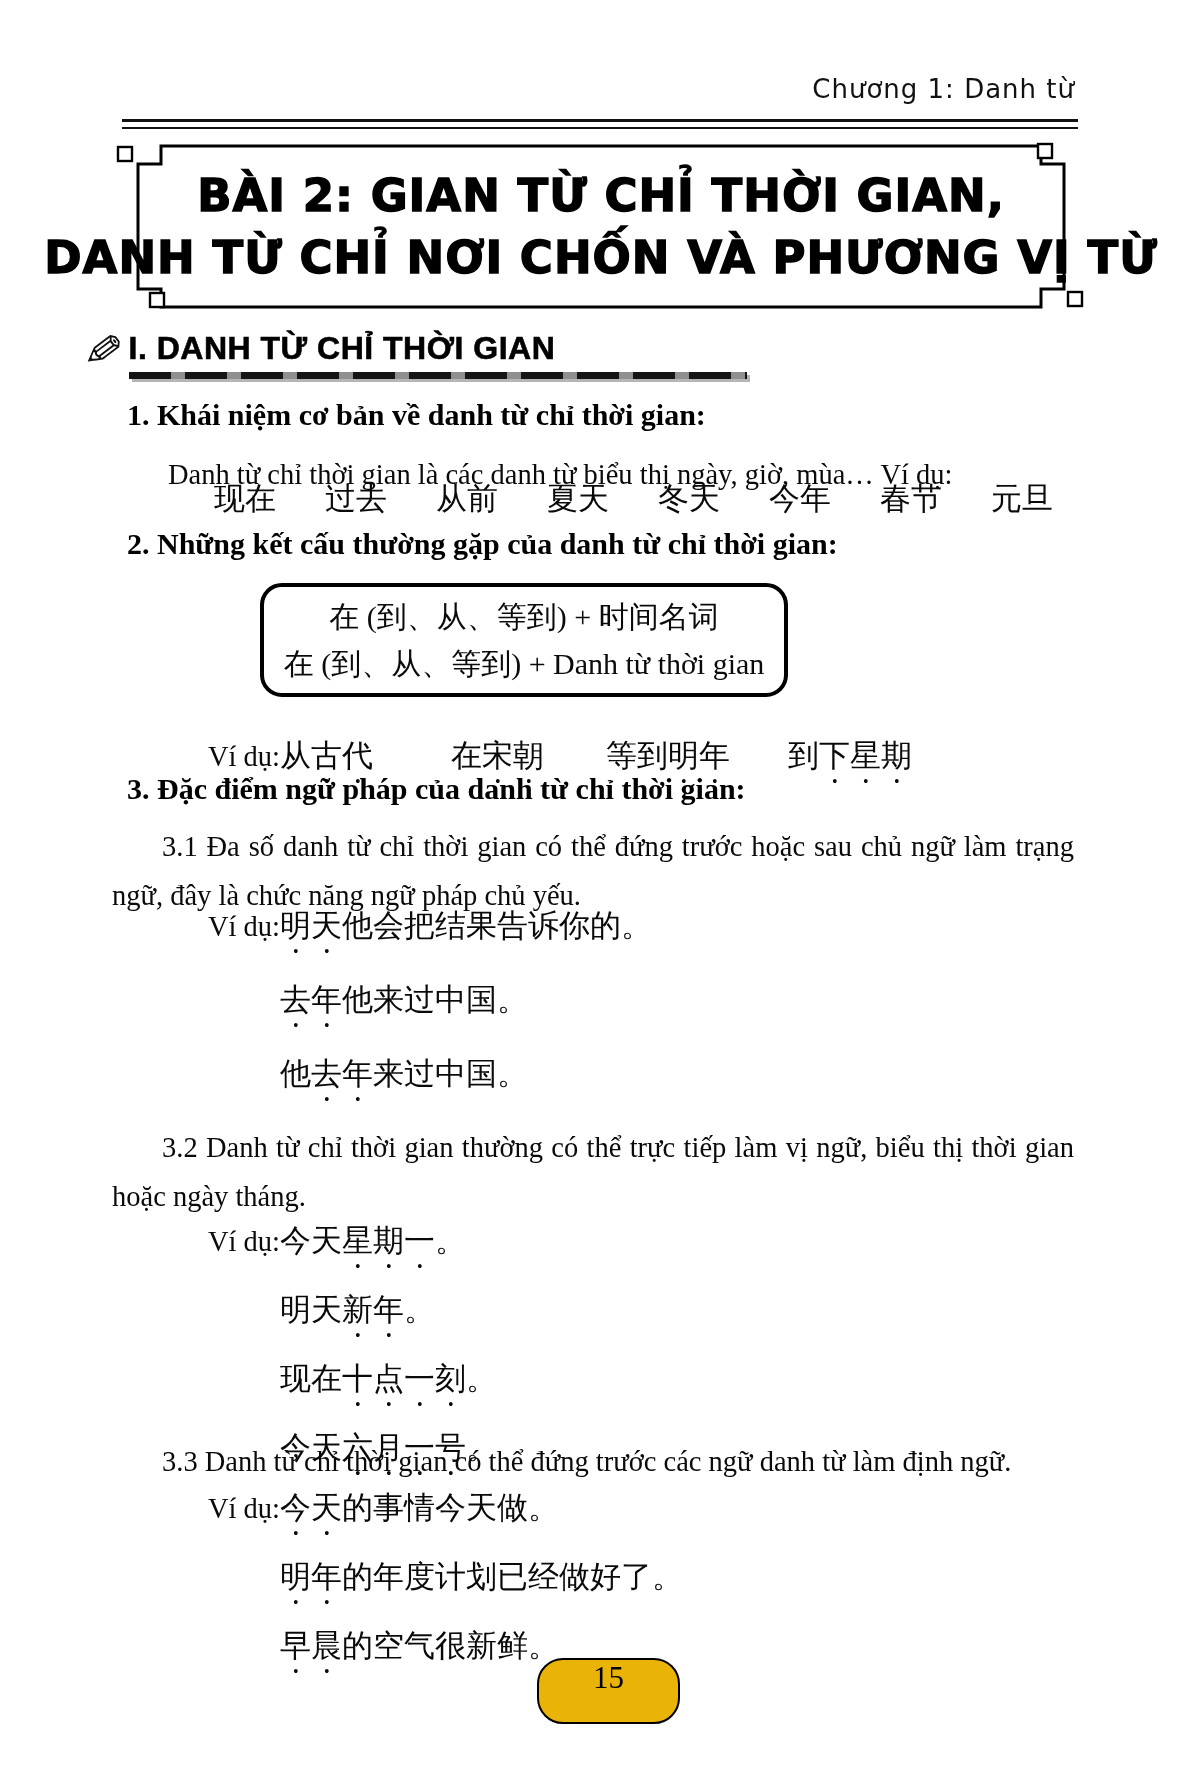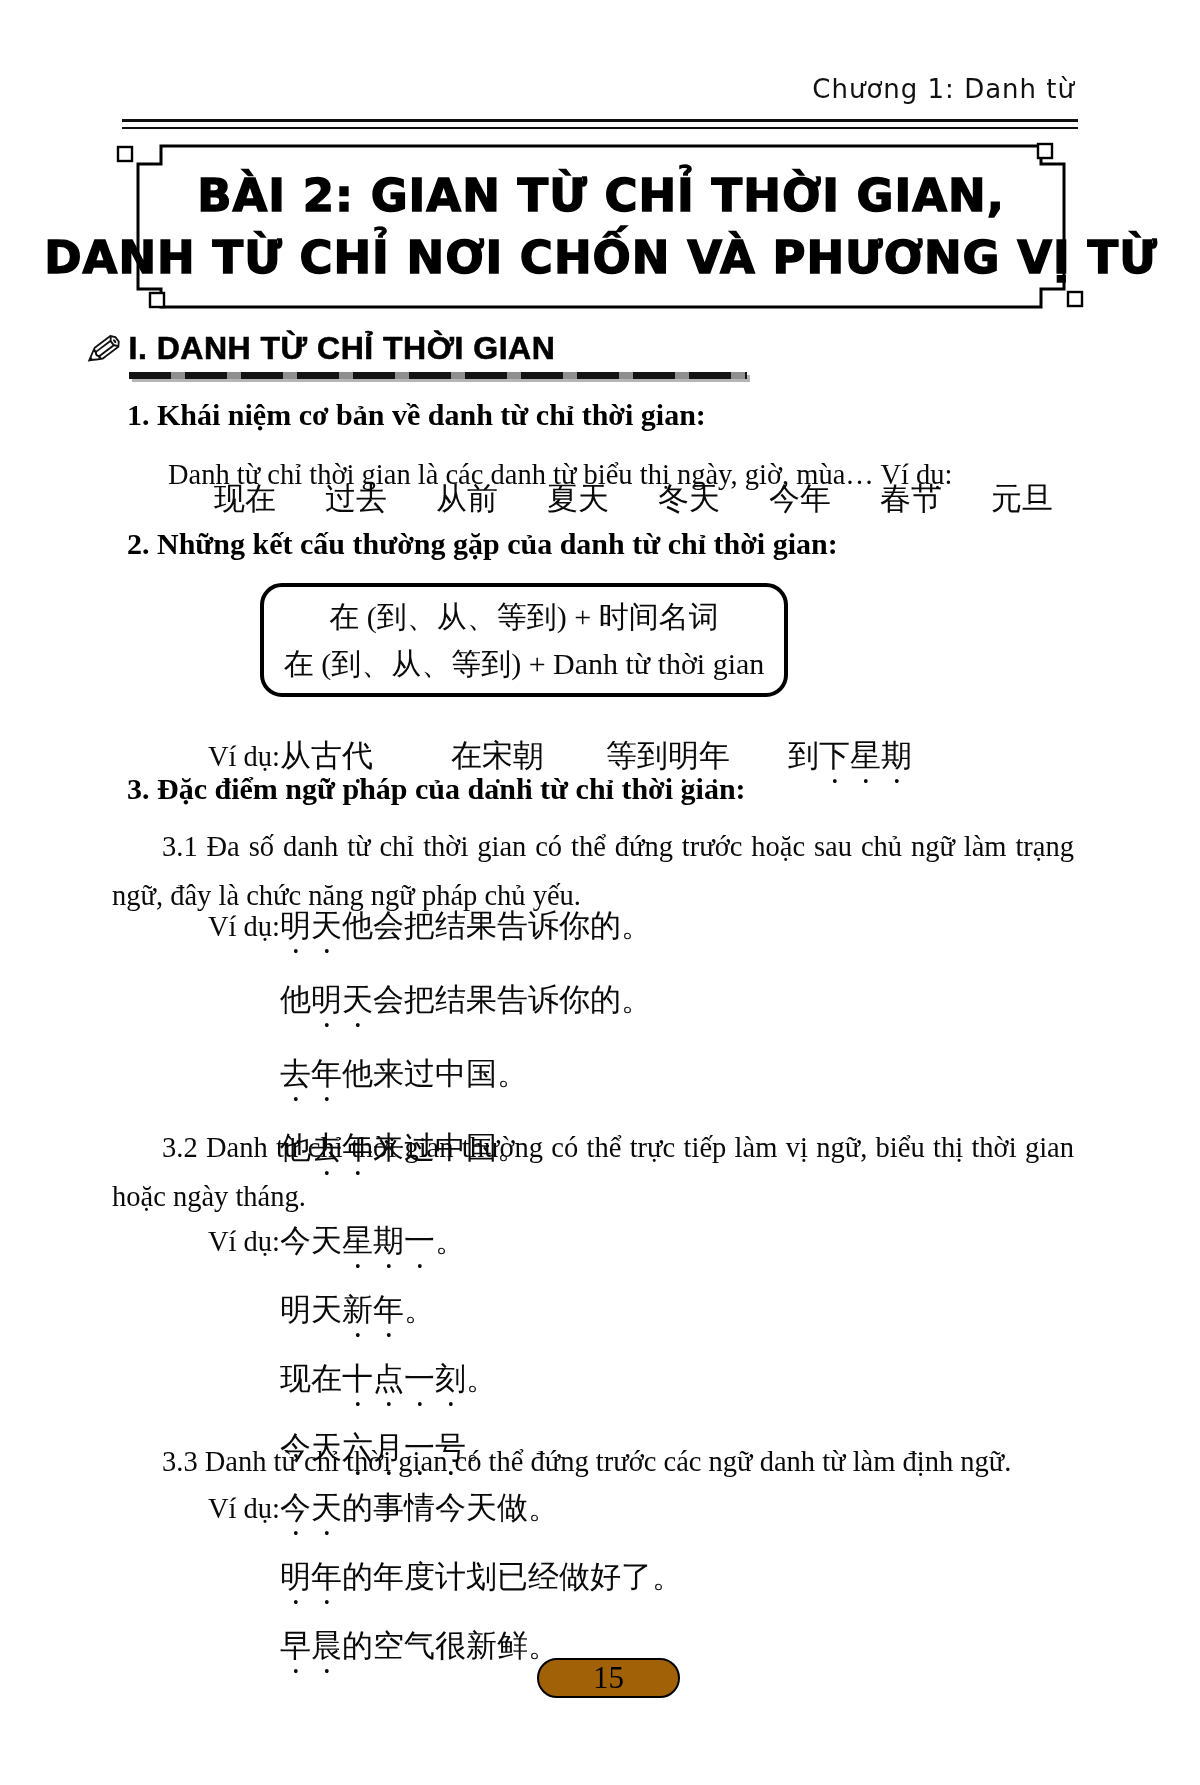--- a/index.html
+++ b/index.html
@@ -84,24 +84,24 @@
   }
   .formula-line{font-size:30px;line-height:47px;white-space:nowrap;}
   
   .vd-inline-row{position:absolute;display:flex;align-items:baseline;}
   .vd-label{font-size:28.5px;width:87px;flex:none;color:#0a0a0a;text-align:right;}
   .vd-block{position:absolute;}
   .vd-row{display:flex;align-items:baseline;margin-bottom:0;}
   .vd-row + .vd-row .vd-label{visibility:hidden;}
   
   .page-pill{
-    position:absolute;left:537px;top:1658px;width:143px;height:40px;
+    position:absolute;left:537px;top:1658px;width:143px;height:66px;
     border:2.5px solid #000;border-radius:26px;box-sizing:border-box;
     display:flex;justify-content:center;
-    font-size:31px;color:#000;background:#a16207;
+    font-size:31px;color:#000;background:#eab308;
   }
 </style>
 </head>
 <body>
 
 <div class="page">
 
   <div class="running-head">
     <span>Chương 1: Danh từ</span>
   </div>
@@ -156,24 +156,20 @@
   <div class="h-num" style="top:772px;">3. Đặc điểm ngữ pháp của danh từ chỉ thời gian:</div>
 
   <div class="para" style="top:822px;">3.1 Đa số danh từ chỉ thời gian có thể đứng trước hoặc sau chủ ngữ làm trạng ngữ, đây là chức năng ngữ pháp chủ yếu.</div>
   <div class="vd-block" style="left:193px;top:905px;">
     <div class="vd-row" style="margin-bottom:19px;">
       <span class="vd-label">Ví dụ:</span>
       <span class="cjk"><span></span><span class="em">明天</span><span>他会把结果告诉你的。</span></span>
     </div>
     <div class="vd-row" style="margin-bottom:19px;">
       <span class="vd-label"></span>
-      <span class="cjk"><span>他</span><span class="em">明天</span><span>会把结果告诉你的。</span></span>
-    </div>
-    <div class="vd-row" style="margin-bottom:19px;">
-      <span class="vd-label"></span>
       <span class="cjk"><span></span><span class="em">去年</span><span>他来过中国。</span></span>
     </div>
     <div class="vd-row">
       <span class="vd-label"></span>
       <span class="cjk"><span>他</span><span class="em">去年</span><span>来过中国。</span></span>
     </div>
   </div>
 
   <div class="para" style="top:1123px;">3.2 Danh từ chỉ thời gian thường có thể trực tiếp làm vị ngữ, biểu thị thời gian hoặc ngày tháng.</div>
   <div class="vd-block" style="left:193px;top:1220px;">

